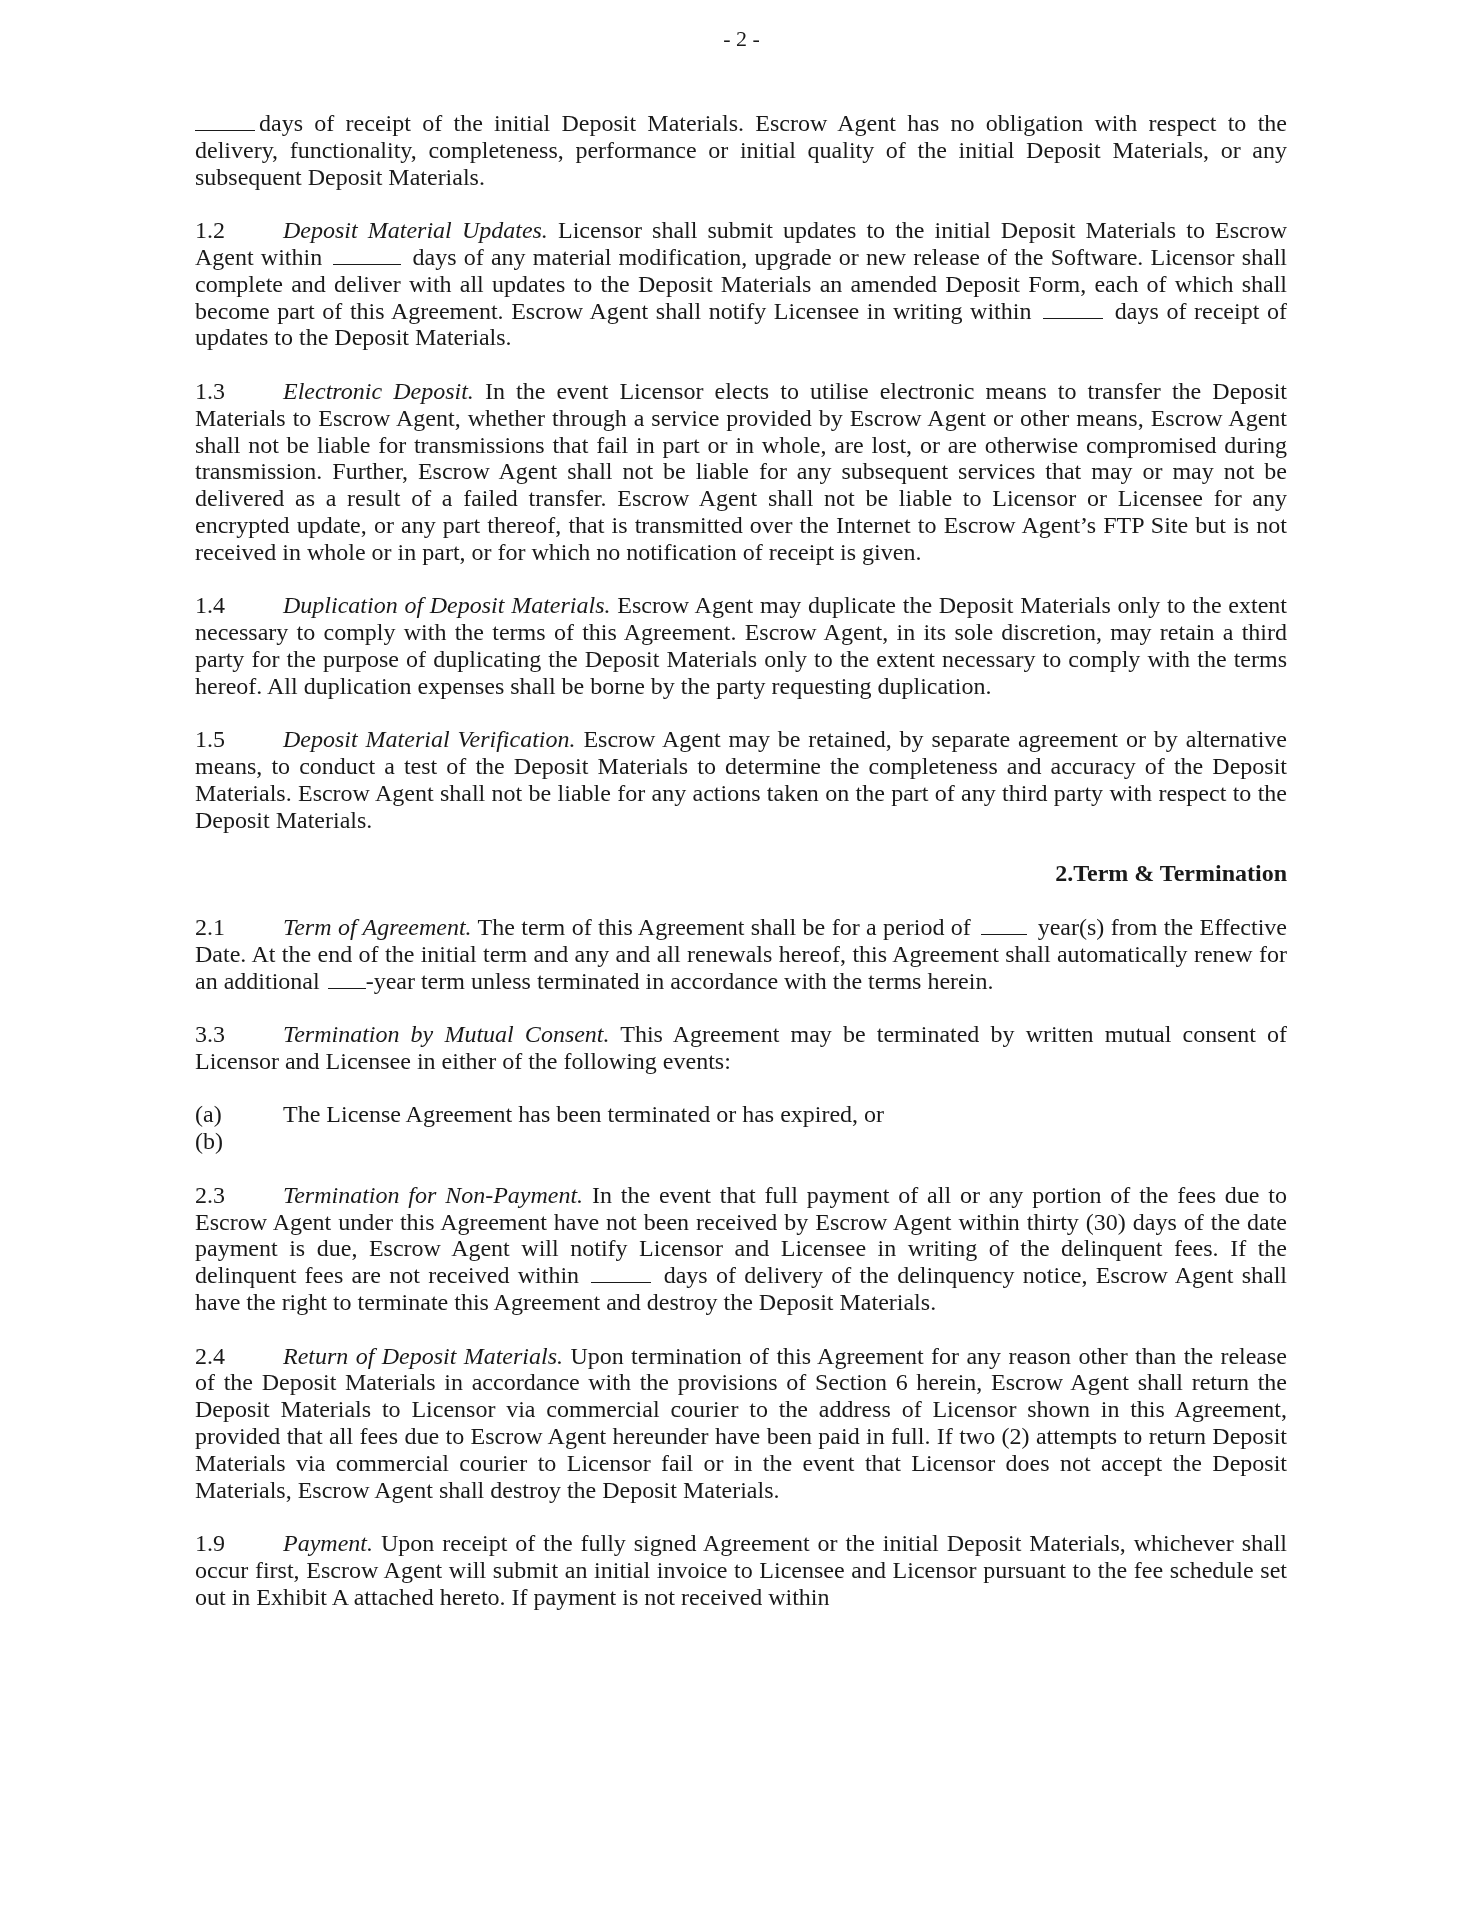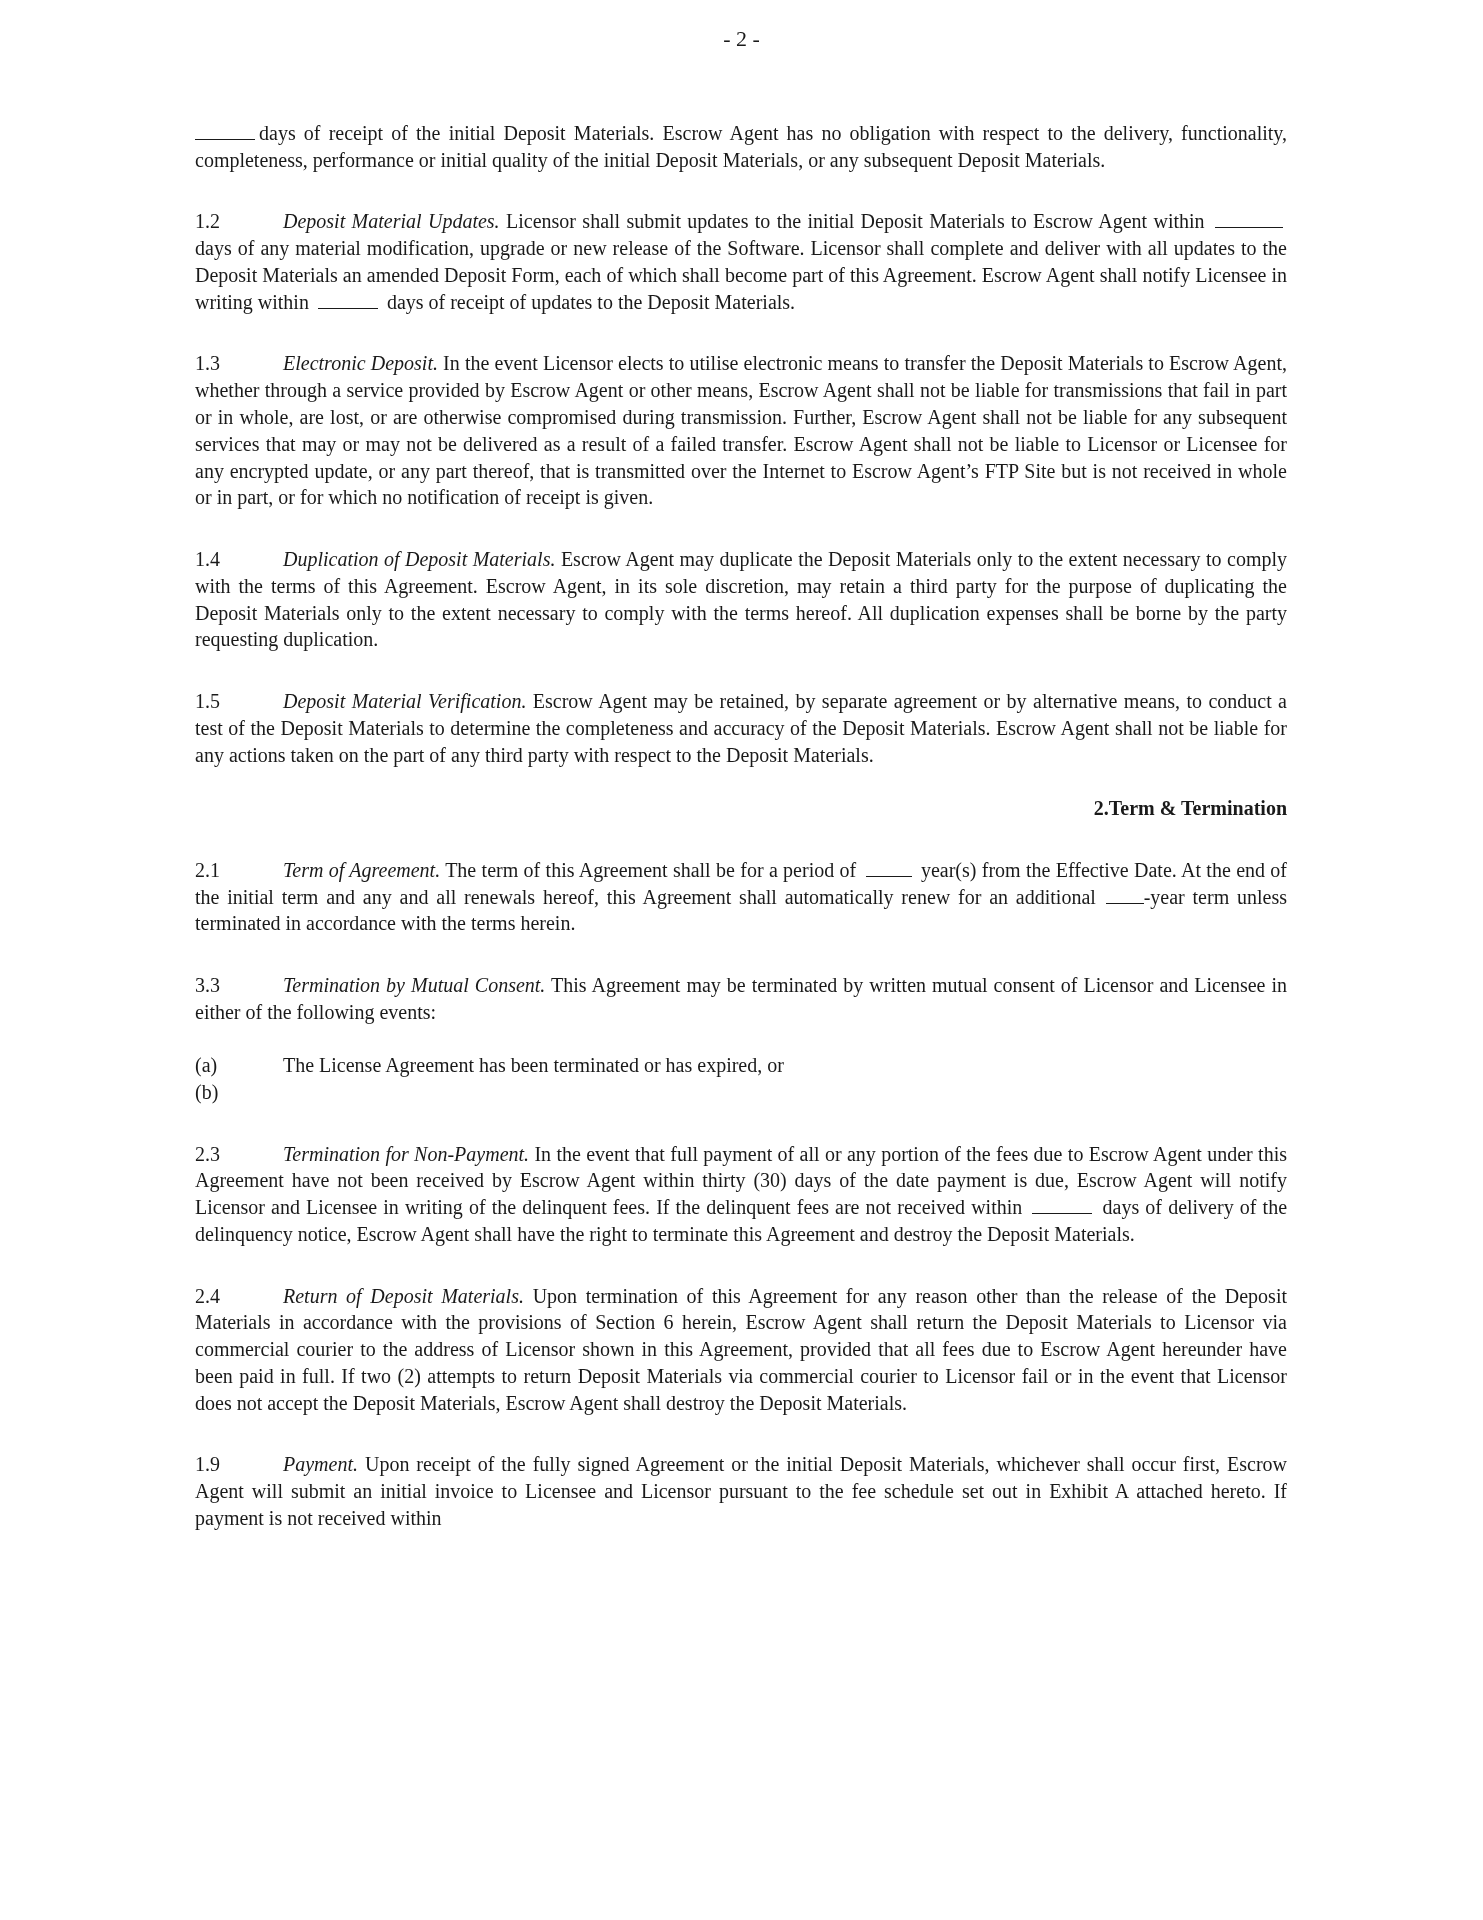--- a/index.html
+++ b/index.html
@@ -1,23 +1,23 @@
 <!DOCTYPE html>
 <html><head>
 <meta charset="utf-8">
 <style>
   html, body { margin: 0; padding: 0; background: #ffffff; }
   body { width: 1483px; height: 1920px; position: relative; overflow: hidden;
          font-family: "Liberation Serif", "DejaVu Serif", serif; color: #1a1a1a; }
   .page-number { position: absolute; top: 24px; left: 0; width: 1483px; text-align: center;
                  font-size: 22px; line-height: 30px; }
-  .content { position: absolute; top: 120px; left: 195px; width: 1092px;
-             font-size: 20px; line-height: 26.8px; }
+  .content { position: absolute; top: 110px; left: 195px; width: 1092px;
+             font-size: 24px; line-height: 26.8px; }
   .para { text-align: justify; margin: 0 0 26.8px 0; }
-  .para .num { display: inline-block; width: 88px; margin-top: 8px; }
+  .para .num { display: inline-block; width: 88px; }
   .para .title { font-style: italic; }
   .blank { display: inline-block; border-bottom: 1.5px solid #1a1a1a; height: 18px; vertical-align: baseline; margin: 0 4px; }
   .blank.w5 { width: 60px; }
   .blank.w6 { width: 68px; }
   .blank.w4 { width: 46px; }
   .blank.w3 { width: 38px; margin-left: 2px; margin-right: 0; }
   .blank.lead { margin-left: 0; }
   .heading { font-weight: bold; margin: 0 0 26.8px 0; text-align: right; }
   .heading .num { display: inline-block; width: 88px; }
   .list { margin: 0 0 26.8px 0; }

